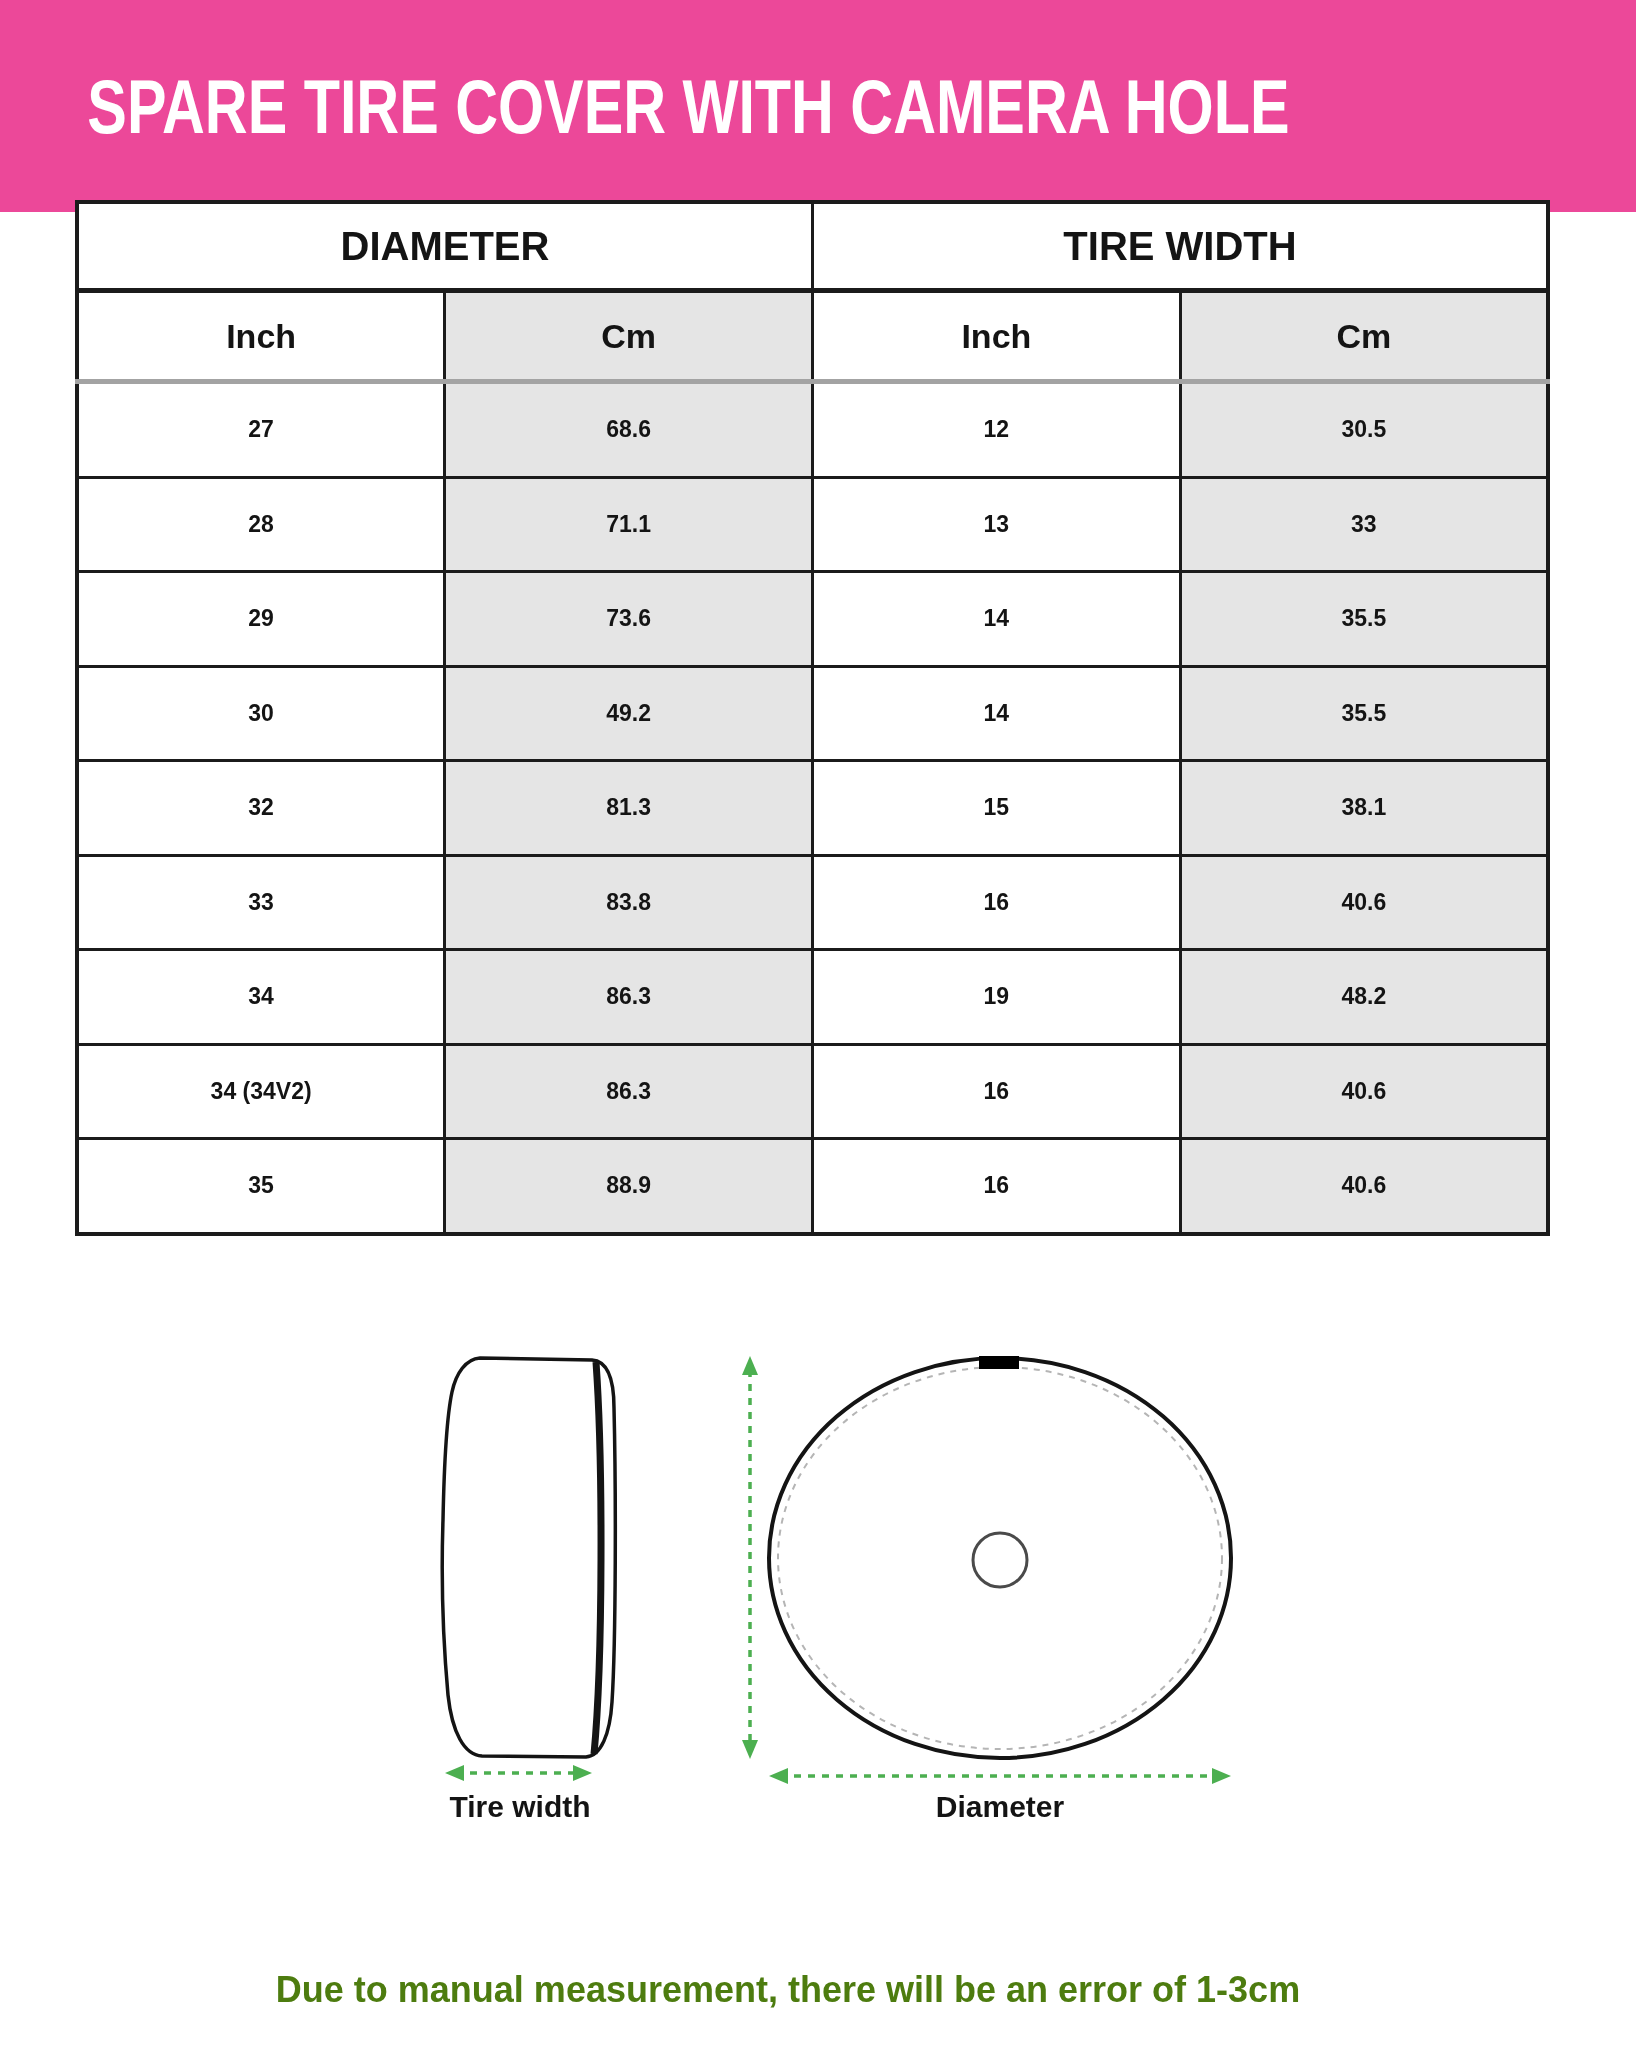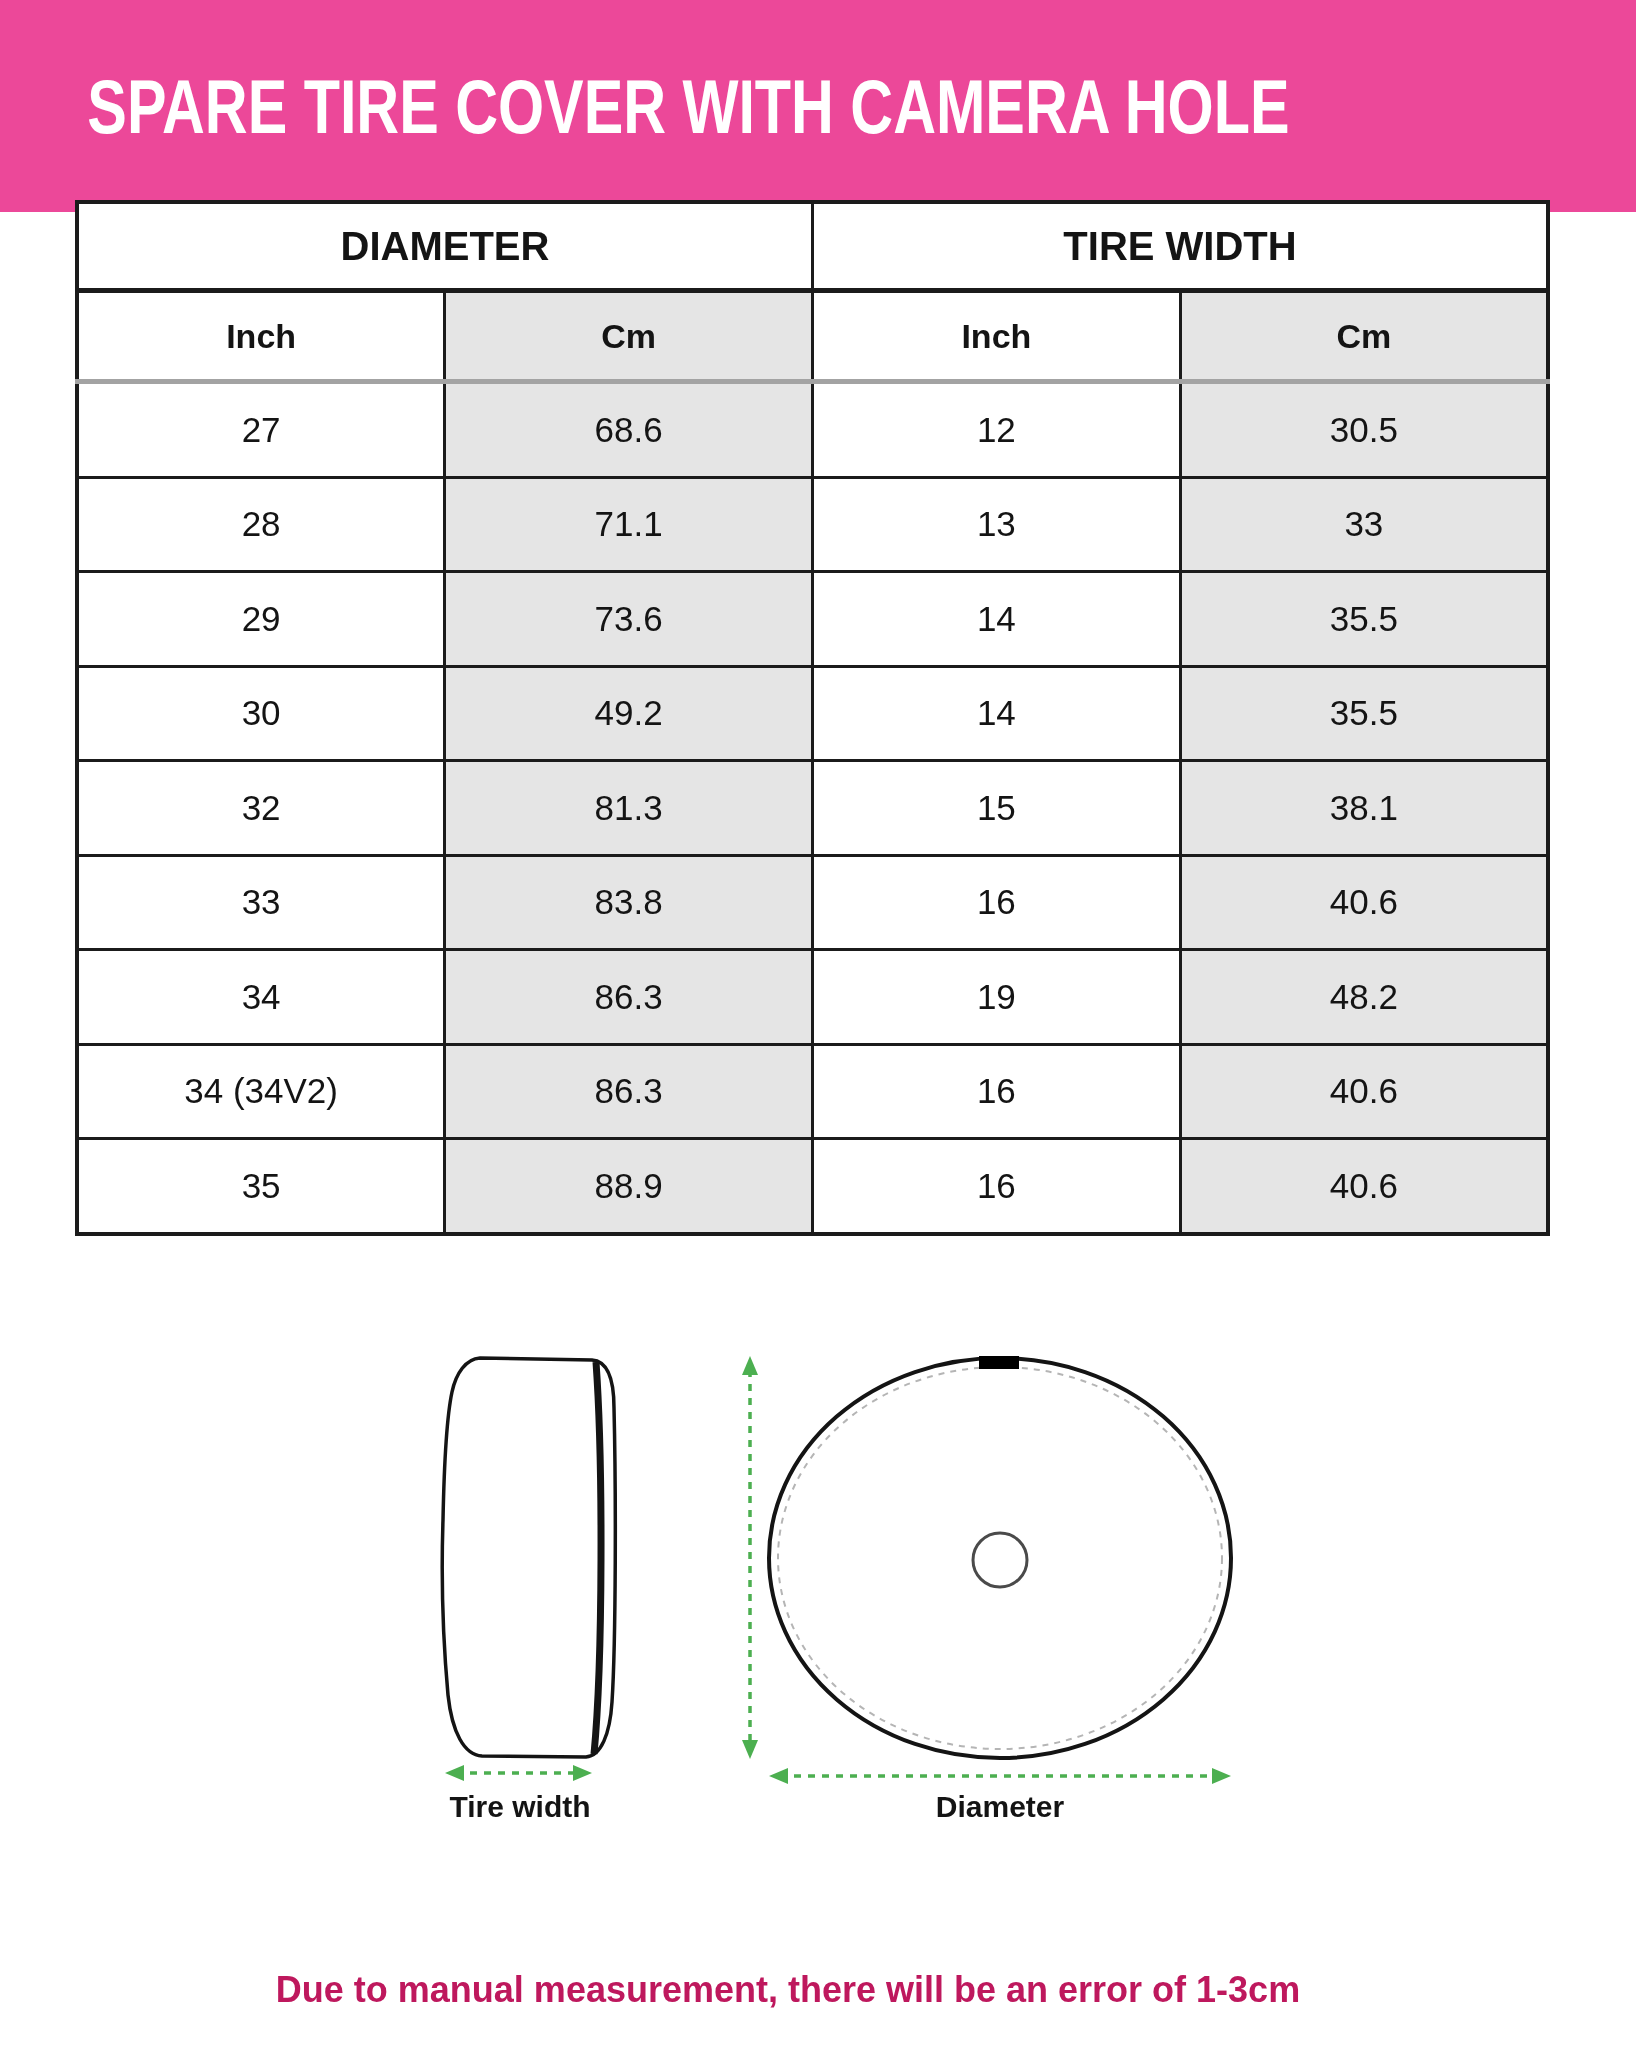--- a/index.html
+++ b/index.html
@@ -25,37 +25,37 @@
     border-collapse:collapse;table-layout:fixed;
     color:#141414;
   }
   .size-table th,.size-table td{
     border:3px solid #1b1b1b;text-align:center;vertical-align:middle;
     background:#ffffff;padding:0;
   }
   .size-table{border:4px solid #1b1b1b;}
   .size-table .section-row th{height:84px;font-size:40px;font-weight:800;border-bottom:5px solid #1b1b1b;}
   .size-table .subhead-row th{height:86px;font-size:34px;font-weight:800;border-bottom:5px solid #a3a3a3;}
-  .size-table td{height:91.5px;font-size:35px;font-weight:400;}
+  .size-table td{height:91.5px;font-size:23px;font-weight:700;}
   .size-table .shade{background:#e5e5e5;}
 
   
   .diagram-svg{position:absolute;left:280px;top:1340px;width:1020px;height:505px;}
   .diagram-label{
     position:absolute;top:1790px;font-size:30px;font-weight:800;color:#141414;
     text-align:center;width:280px;
   }
   .label-tire-width{left:380px;}
   .label-diameter{left:860px;}
 
   
   .note{
     position:absolute;left:0;top:1969px;width:1636px;box-sizing:border-box;
     padding-right:60px;text-align:center;
-    font-size:36px;font-weight:800;color:#be185d;
+    font-size:36px;font-weight:800;color:#4d7c0f;
   }
 </style>
 </head>
 <body>
 
 <div class="banner">
   <div class="banner-title">SPARE TIRE COVER WITH CAMERA HOLE</div>
 </div>
 
 <table class="size-table">

